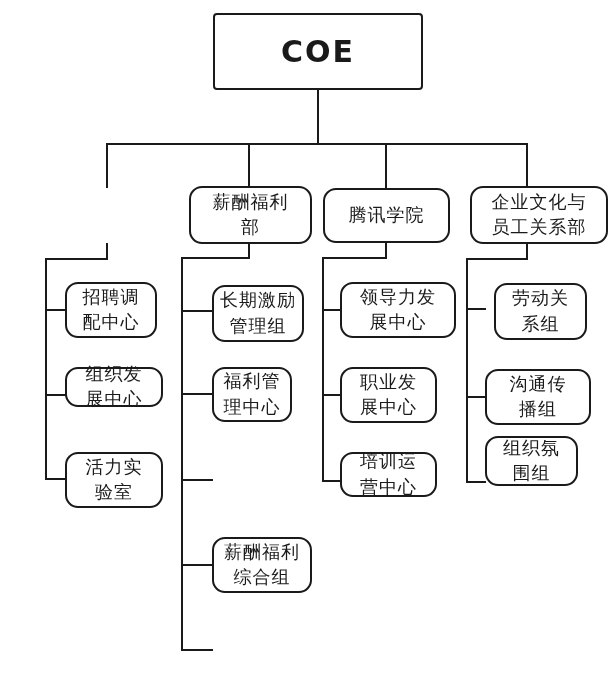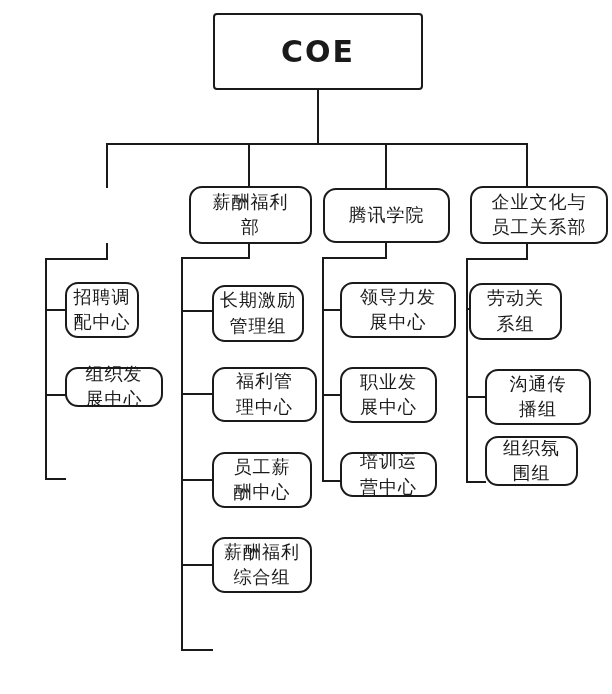--- a/index.html
+++ b/index.html
@@ -73,60 +73,60 @@
 部</span>
   </div>
   <div class="box" style="left:323px;top:188px;width:127px;height:55px">
     <span>腾讯学院</span>
   </div>
   <div class="box" style="left:470px;top:186px;width:138px;height:58px">
     <span>企业文化与
 员工关系部</span>
   </div>
 
-  <div class="box" style="left:65px;top:282px;width:74px;height:56px">
+  <div class="box" style="left:65px;top:282px;width:92px;height:56px">
     <span>招聘调
 配中心</span>
   </div>
   <div class="box" style="left:65px;top:367px;width:98px;height:40px">
     <span>组织发
 展中心</span>
   </div>
+  <div class="box" style="left:65px;top:452px;width:98px;height:56px">
+    <span>活力实
+验室</span>
+  </div>
 
   <div class="box" style="left:212px;top:285px;width:92px;height:57px">
     <span>长期激励
 管理组</span>
   </div>
-  <div class="box" style="left:212px;top:367px;width:105px;height:55px">
+  <div class="box" style="left:212px;top:367px;width:80px;height:55px">
     <span>福利管
 理中心</span>
-  </div>
-  <div class="box" style="left:212px;top:452px;width:100px;height:56px">
-    <span>员工薪
-酬中心</span>
   </div>
   <div class="box" style="left:212px;top:537px;width:100px;height:56px">
     <span>薪酬福利
 综合组</span>
   </div>
 
   <div class="box" style="left:340px;top:282px;width:116px;height:56px">
     <span>领导力发
 展中心</span>
   </div>
   <div class="box" style="left:340px;top:367px;width:97px;height:56px">
     <span>职业发
 展中心</span>
   </div>
   <div class="box" style="left:340px;top:452px;width:97px;height:45px">
     <span>培训运
 营中心</span>
   </div>
 
-  <div class="box" style="left:469px;top:283px;width:93px;height:57px">
+  <div class="box" style="left:494px;top:283px;width:93px;height:57px">
     <span>劳动关
 系组</span>
   </div>
   <div class="box" style="left:485px;top:369px;width:106px;height:56px">
     <span>沟通传
 播组</span>
   </div>
   <div class="box" style="left:485px;top:436px;width:93px;height:50px">
     <span>组织氛
 围组</span>

